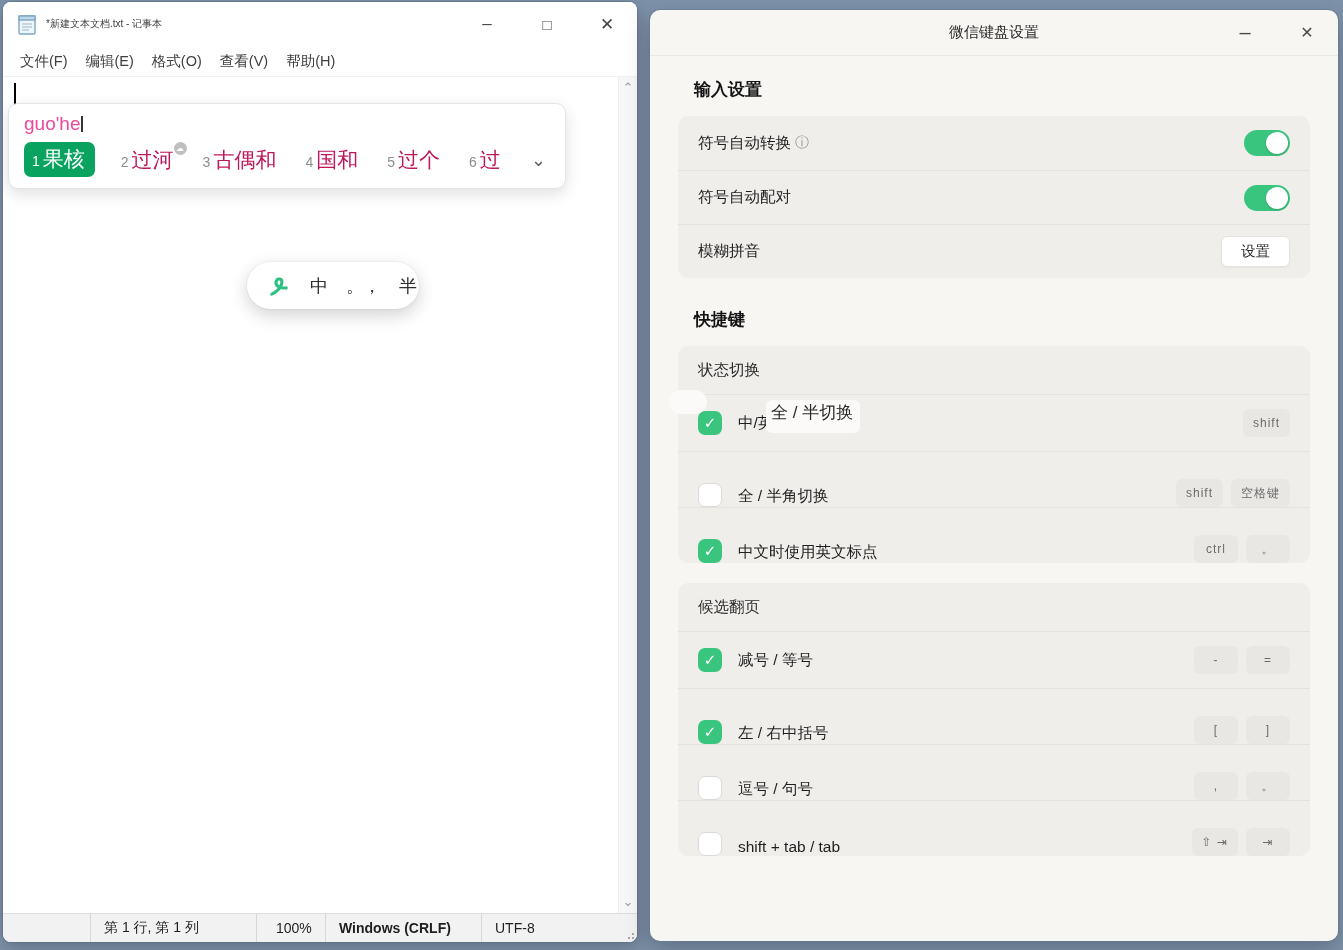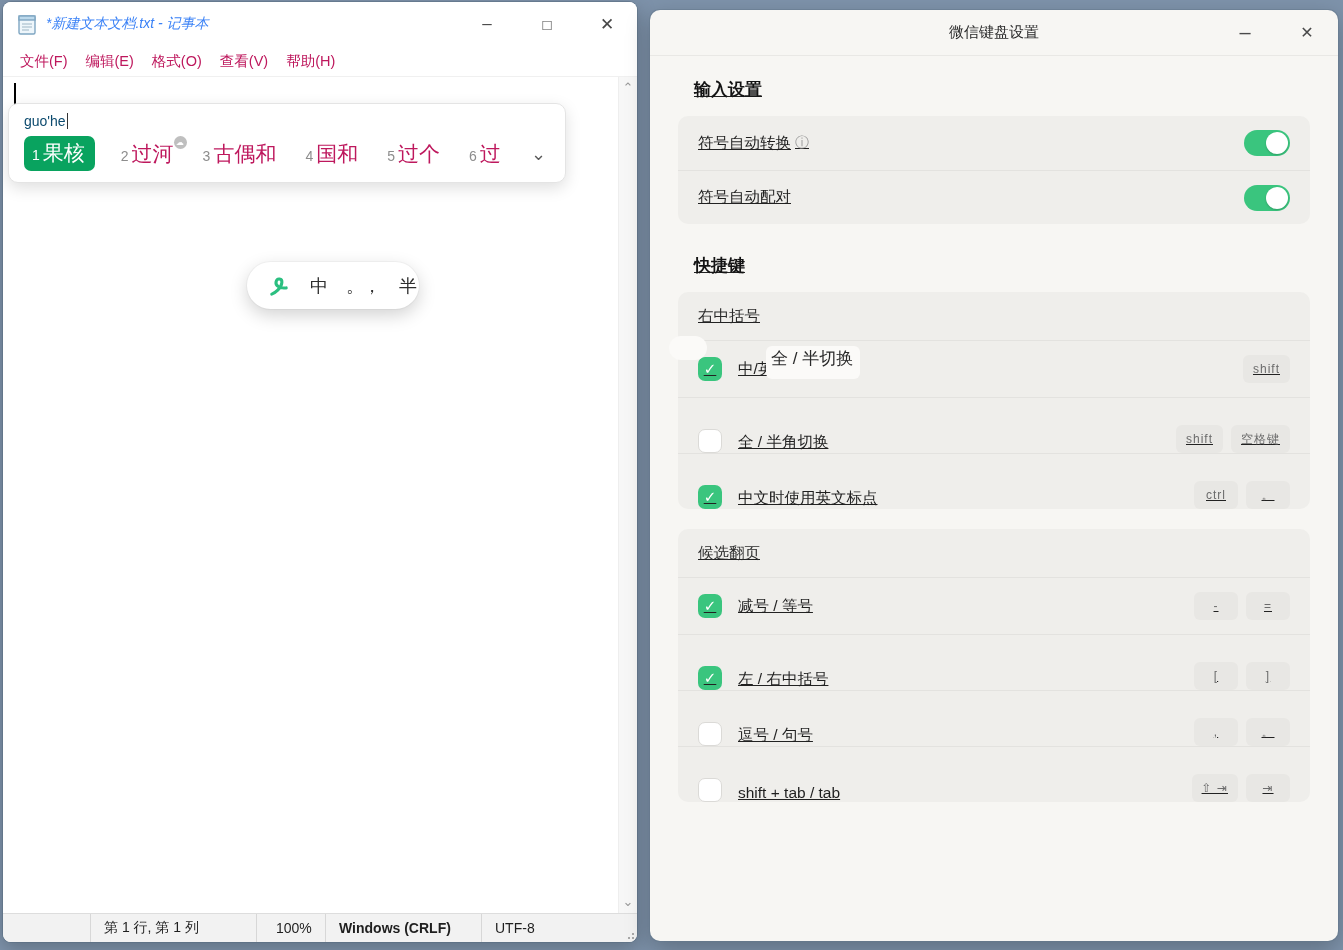--- a/index.html
+++ b/index.html
@@ -13,44 +13,44 @@
 
   
   .notepad {
     position:absolute; left:3px; top:2px; width:634px; height:940px;
     background:#fff; border-radius:8px; overflow:hidden;
     box-shadow:0 0 0 1px rgba(90,110,130,.55), 0 6px 20px rgba(0,0,0,.25);
     display:flex; flex-direction:column;
   }
   .np-titlebar { height:44px; display:flex; align-items:center; padding-left:14px; background:#fff; flex:0 0 auto; }
   .np-icon { width:20px; height:22px; margin-right:9px; flex:0 0 auto; }
-  .np-title { font-size:14px; color:#3b82f6;font-style:italic; }
+  .np-title { font-size:10px; color:#404040; }
   .np-controls { margin-left:auto; display:flex; height:100%; }
   .np-ctl { width:60px; height:100%; display:flex; align-items:center; justify-content:center;
             font-size:17px; color:#474747; cursor:default; }
   .np-ctl.max { font-size:15px; }
   .np-menubar { height:30px; display:flex; align-items:center; padding-left:8px; background:#fff; flex:0 0 auto; }
-  .np-menu-item { font-size:14.5px; color:#be185d; padding:4px 9px; border-radius:4px; }
+  .np-menu-item { font-size:14.5px; color:#404040; padding:4px 9px; border-radius:4px; }
 
   .np-edit { position:relative; flex:1 1 auto; background:#fff; border-top:1px solid #f0f0f0; }
   .np-caret { position:absolute; left:11px; top:6px; width:1.5px; height:22px; background:#000; }
 
   .np-scrollbar { position:absolute; right:0; top:0; bottom:0; width:19px; background:#f7f7f7; border-left:1px solid #eeeeee; }
   .np-scroll-arrow { position:absolute; left:0; width:100%; text-align:center; color:#9a9a9a; font-size:13px; line-height:14px; }
   .np-scroll-arrow.up { top:4px; }
   .np-scroll-arrow.down { bottom:4px; }
 
   
   .ime-panel {
     position:absolute; left:5px; top:26px; width:558px;
     background:#fff; border:1px solid #e4e4e4; border-radius:10px;
     box-shadow:0 5px 16px rgba(0,0,0,.13);
     padding:9px 15px 11px 15px;
   }
-  .ime-pinyin { font-size:14px; color:#0c4a6e; display:flex; align-items:center; }
+  .ime-pinyin { font-size:19px; color:#ec4899; display:flex; align-items:center; }
   .ime-pinyin-caret { display:inline-block; width:1.5px; height:16px; background:#333; margin-left:1px; }
   .ime-cands { display:flex; align-items:center; margin-top:7px; }
   .cand { display:flex; align-items:baseline; margin-right:29px; position:relative; cursor:default; }
   .cand-num { font-size:14px; color:#8d8d8d; margin-right:3px; }
   .cand-text { font-size:21px; color:#be185d; }
   .cand.selected { background:#09a35f; border-radius:7px; padding:3px 10px 4px 8px; margin-right:26px; }
   .cand.selected .cand-num, .cand.selected .cand-text { color:#fff; }
   .cand-cloud { position:absolute; right:-13px; top:-4px; width:13px; height:13px; border-radius:50%;
                 background:#bfbfbf; color:#fff; font-size:8px; line-height:13px; text-align:center; }
   .ime-expand { margin-left:auto; color:#5a5a5a; font-size:18px; line-height:10px; padding-right:4px; }
@@ -89,21 +89,21 @@
     box-shadow:0 0 0 1px rgba(100,120,140,.5), 0 8px 24px rgba(0,0,0,.25);
   }
   .st-titlebar { height:46px; display:flex; align-items:center; justify-content:center;
                  position:relative; border-bottom:1px solid #e9e8e5; }
   .st-title { font-size:15px; font-weight:500; color:#2b2b2b; }
   .st-controls { position:absolute; right:0; top:0; height:100%; display:flex; }
   .st-ctl { width:62px; height:100%; display:flex; align-items:center; justify-content:center; color:#4a4a4a; }
   .st-ctl.min { font-size:20px; }
   .st-ctl.close { font-size:16px; }
 
-  .st-content { padding:0 28px;text-decoration:underline; }
+  .st-content { padding:0 28px; }
   .section-title { font-size:17px; font-weight:700; color:#141414; margin:22px 0 15px 16px; }
   .card { background:#efeeeb; border-radius:10px; overflow:visible; position:relative; }
   .card-clip { border-radius:10px; overflow:hidden; }
   .row { height:54px; display:flex; align-items:center; padding:0 20px; }
   .row + .row { border-top:1px solid #e3e2df; }
   .row-label { font-size:15.5px; color:#1f1f1f; display:flex; align-items:center; }
   .info-badge { color:#9a9a9a; font-size:14px; margin-left:4px; font-weight:400; }
   .row-right { margin-left:auto; display:flex; align-items:center; gap:8px; }
 
   .toggle { width:46px; height:26px; border-radius:13px; position:relative; cursor:default; }
@@ -263,28 +263,34 @@
         </span>
       </div>
       <div class="row">
         <span class="row-label">符号自动配对</span>
         <span class="row-right">
           <span class="toggle on">
               <span class="knob"></span>
             </span>
         </span>
       </div>
+      <div class="row">
+        <span class="row-label">模糊拼音</span>
+        <span class="row-right">
+          <button class="btn">设置</button>
+        </span>
+      </div>
     </div>
 
     <div class="section-title" style="margin-top:30px;">快捷键</div>
 
     <div class="card">
       <div class="glitch-blob"></div>
       <div class="card-clip">
-        <div class="group-header">右中括号</div>
+        <div class="group-header">状态切换</div>
         <div class="g-row">
           <span class="checkbox checked">✓</span>
           <span class="row-label glitch-wrap">
             <span>中/英文切换</span>
             <span class="glitch-overlay">全 / 半切换</span>
           </span>
           <span class="row-right">
             <span class="keycap">shift</span>
           </span>
         </div>

